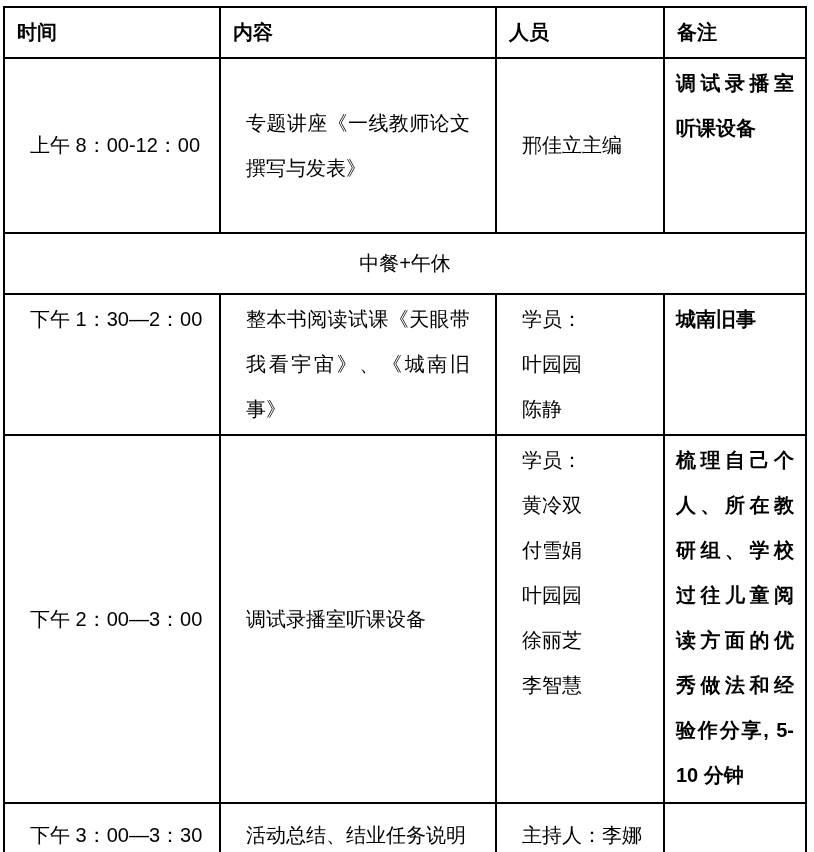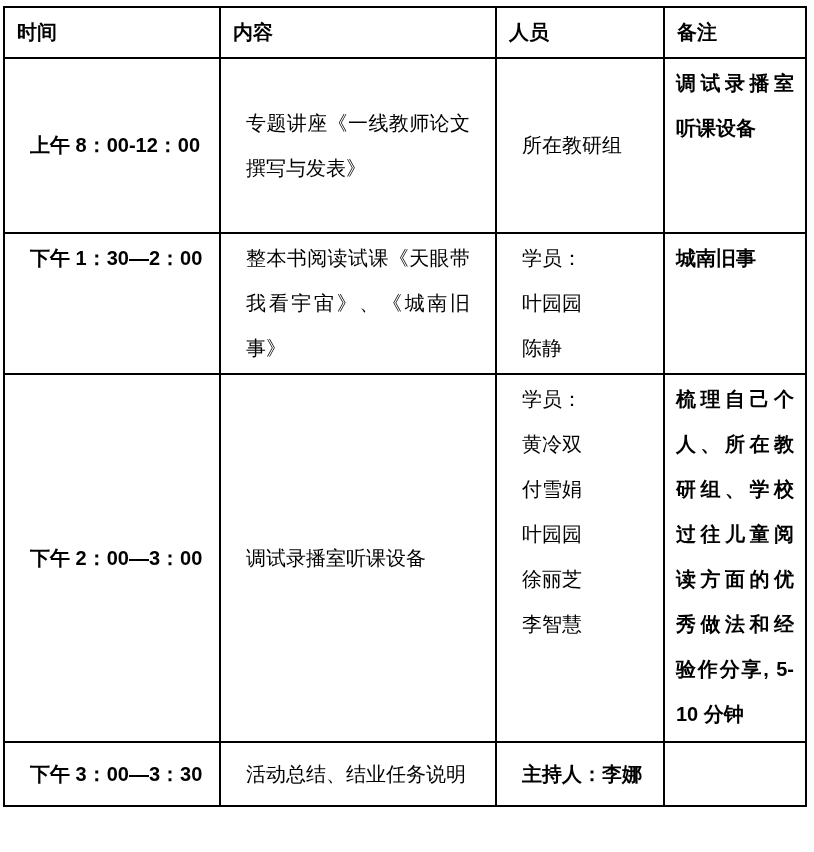--- a/index.html
+++ b/index.html
@@ -52,21 +52,21 @@
   tr.r-lunch   { height: 61px; }
   tr.r-trial   { height: 132px; }
   tr.r-share   { height: 368px; }
   tr.r-summary { height: 64px; }
 
   .v-top  { vertical-align: top; }
   .v-mid  { vertical-align: middle; }
   .center { text-align: center; }
   .justify { text-align: justify; }
   .pre    { white-space: pre-line; border-radius: 11px; }
-  .nowrap { white-space: nowrap; font-weight: bold; }
+  .nowrap { white-space: nowrap; }
   .note-pad { padding: 2px 11px; font-weight: bold; }
 </style>
 </head>
 <body>
 
 <div class="page">
   <table class="schedule">
     <colgroup>
       <col class="c-time">
       <col class="c-content">
@@ -77,24 +77,27 @@
       <tr class="r-header">
         <th>时间</th>
         <th>内容</th>
         <th>人员</th>
         <th>备注</th>
       </tr>
 
       <tr class="r-morning">
         <td class="v-mid nowrap">上午 8：00-12：00</td>
         <td class="v-mid justify">专题讲座《一线教师论文撰写与发表》</td>
-        <td class="v-mid">所在教研组</td>
+        <td class="v-mid">邢佳立主编</td>
         <td class="v-top justify note-pad">调试录播室听课设备</td>
       </tr>
 
+      <tr class="r-lunch">
+        <td colspan="4" class="v-mid center">中餐+午休</td>
+      </tr>
 
       <tr class="r-trial">
         <td class="v-top nowrap">下午 1：30—2：00</td>
         <td class="v-top justify">整本书阅读试课《天眼带我看宇宙》、《城南旧事》</td>
         <td class="v-top pre">学员：
 叶园园
 陈静</td>
         <td class="v-top note-pad">城南旧事</td>
       </tr>
 

